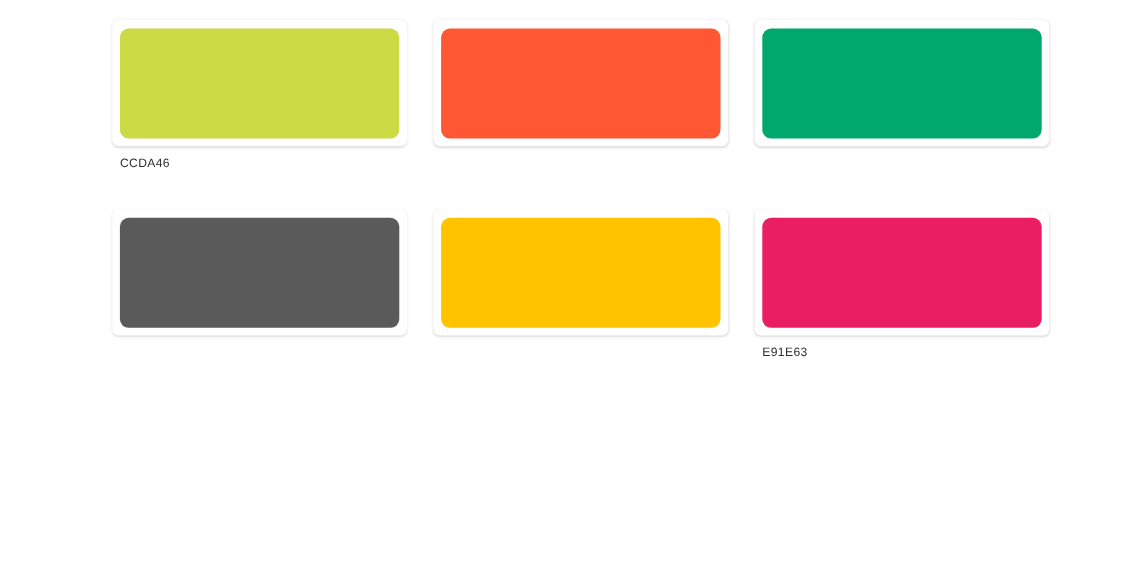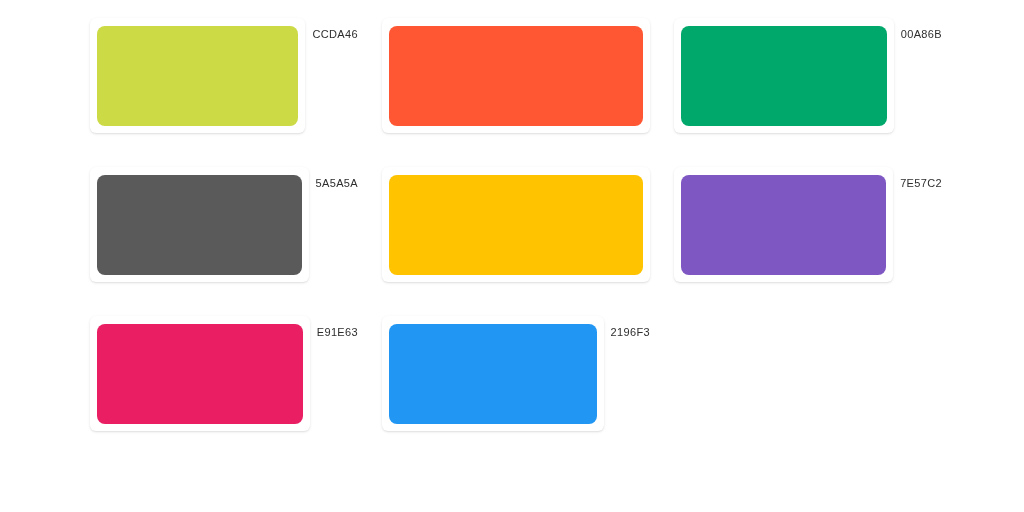--- a/index.html
+++ b/index.html
@@ -24,21 +24,22 @@
     grid-template-columns: repeat(3, 268px);
     grid-template-rows: repeat(3, auto);
     column-gap: 24px;
     row-gap: 34px;
     align-content: start;
   }
 
   .swatch-cell {
     width: 268px;
     display: flex;
-    flex-direction: row;
+    flex-direction: column;
+    margin-left: 12px;
   }
 
   .swatch-card {
     width: 268px;
     height: 115px;
     background: #ffffff;
     border-radius: 6px;
     padding: 8px 7px 7px 7px;
     box-shadow: 0 1px 3px rgba(0,0,0,0.10), 0 1px 1px rgba(0,0,0,0.045);
   }
@@ -75,52 +76,38 @@
     <div class="swatch-cell">
       <div class="swatch-card" style="background: rgb(255, 255, 255);">
         <div class="swatch-chip" style="background: rgb(255, 87, 51);"></div>
       </div>
     </div>
 
     <div class="swatch-cell">
       <div class="swatch-card" style="background: rgb(255, 255, 255);">
         <div class="swatch-chip" style="background: rgb(0, 168, 107);"></div>
       </div>
-      <div class="swatch-label" style="color: rgb(46, 46, 46);">00A86B</div>
     </div>
 
     <div class="swatch-cell">
       <div class="swatch-card" style="background: rgb(255, 255, 255);">
         <div class="swatch-chip" style="background: rgb(90, 90, 90);"></div>
       </div>
-      <div class="swatch-label" style="color: rgb(46, 46, 46);">5A5A5A</div>
     </div>
 
     <div class="swatch-cell">
       <div class="swatch-card" style="background: rgb(255, 255, 255);">
         <div class="swatch-chip" style="background: rgb(255, 195, 0);"></div>
       </div>
     </div>
 
-    <div class="swatch-cell">
-      <div class="swatch-card" style="background: rgb(255, 255, 255);">
-        <div class="swatch-chip" style="background: rgb(126, 87, 194);"></div>
-      </div>
-      <div class="swatch-label" style="color: rgb(46, 46, 46);">7E57C2</div>
-    </div>
 
 
     <div class="swatch-cell">
       <div class="swatch-card" style="background: rgb(255, 255, 255);">
         <div class="swatch-chip" style="background: rgb(233, 30, 99);"></div>
       </div>
       <div class="swatch-label" style="color: rgb(46, 46, 46);">E91E63</div>
     </div>
 
-    <div class="swatch-cell">
-      <div class="swatch-card" style="background: rgb(255, 255, 255);">
-        <div class="swatch-chip" style="background: rgb(33, 150, 243);"></div>
-      </div>
-      <div class="swatch-label" style="color: rgb(46, 46, 46);">2196F3</div>
-    </div>
 
   </div>
 </div>
 
 </body></html>

